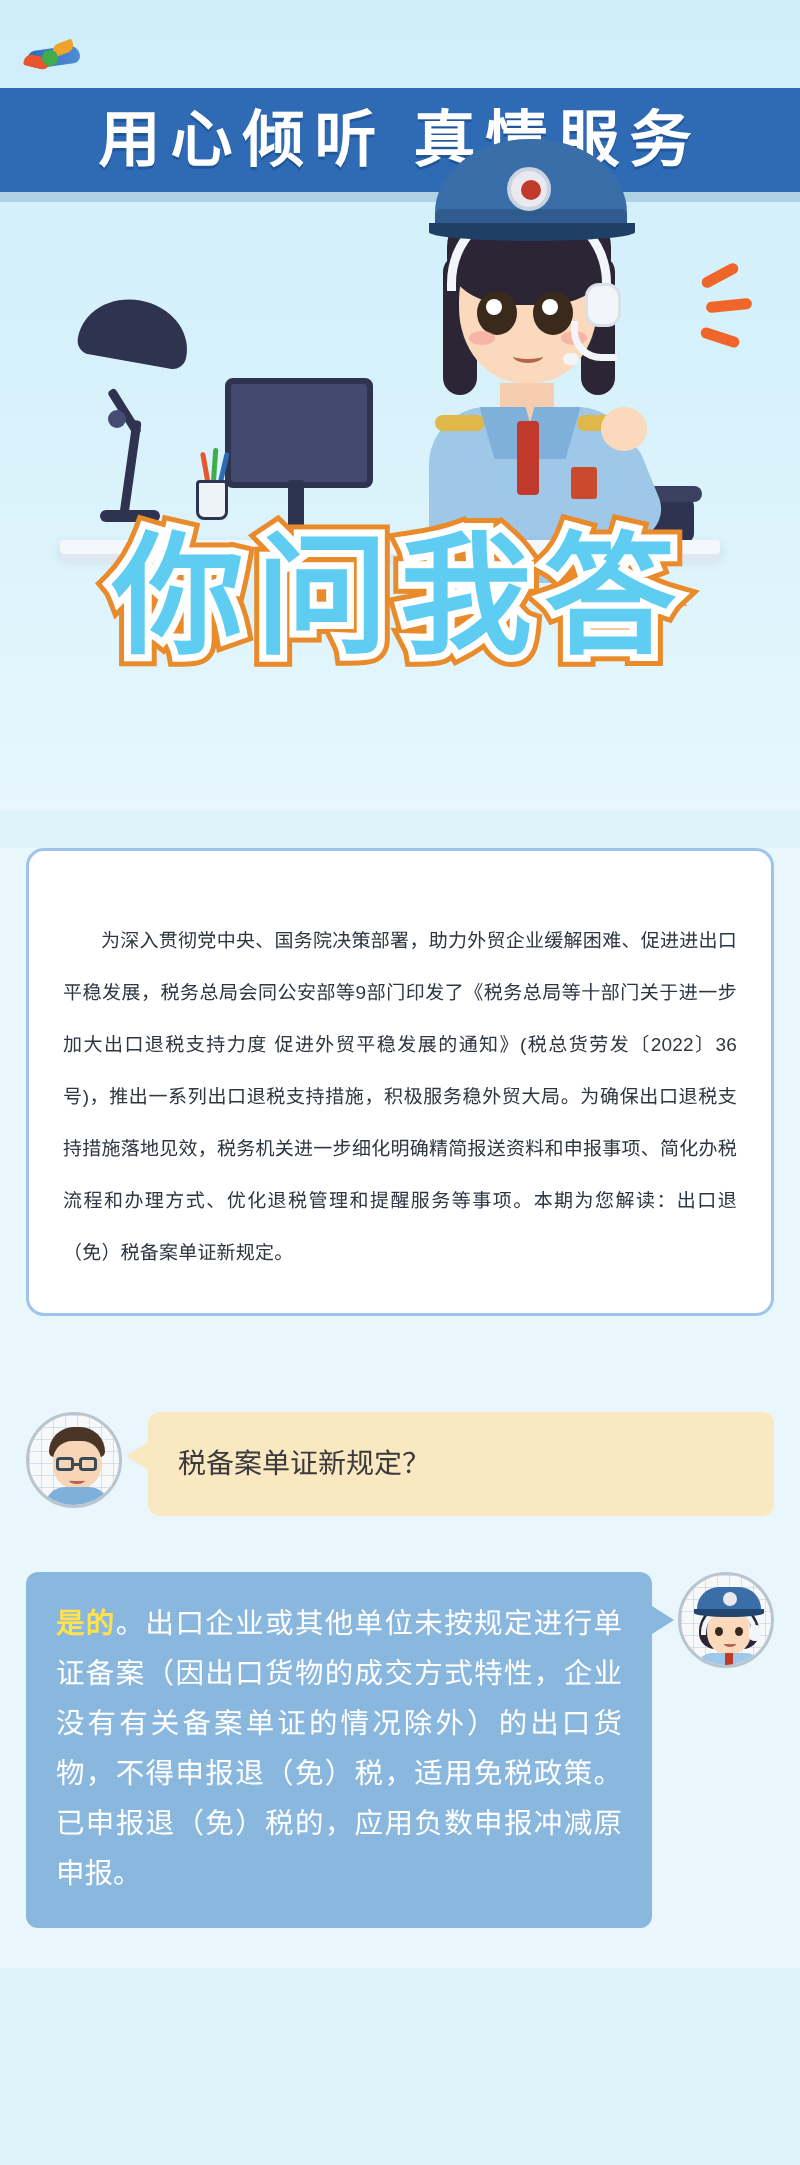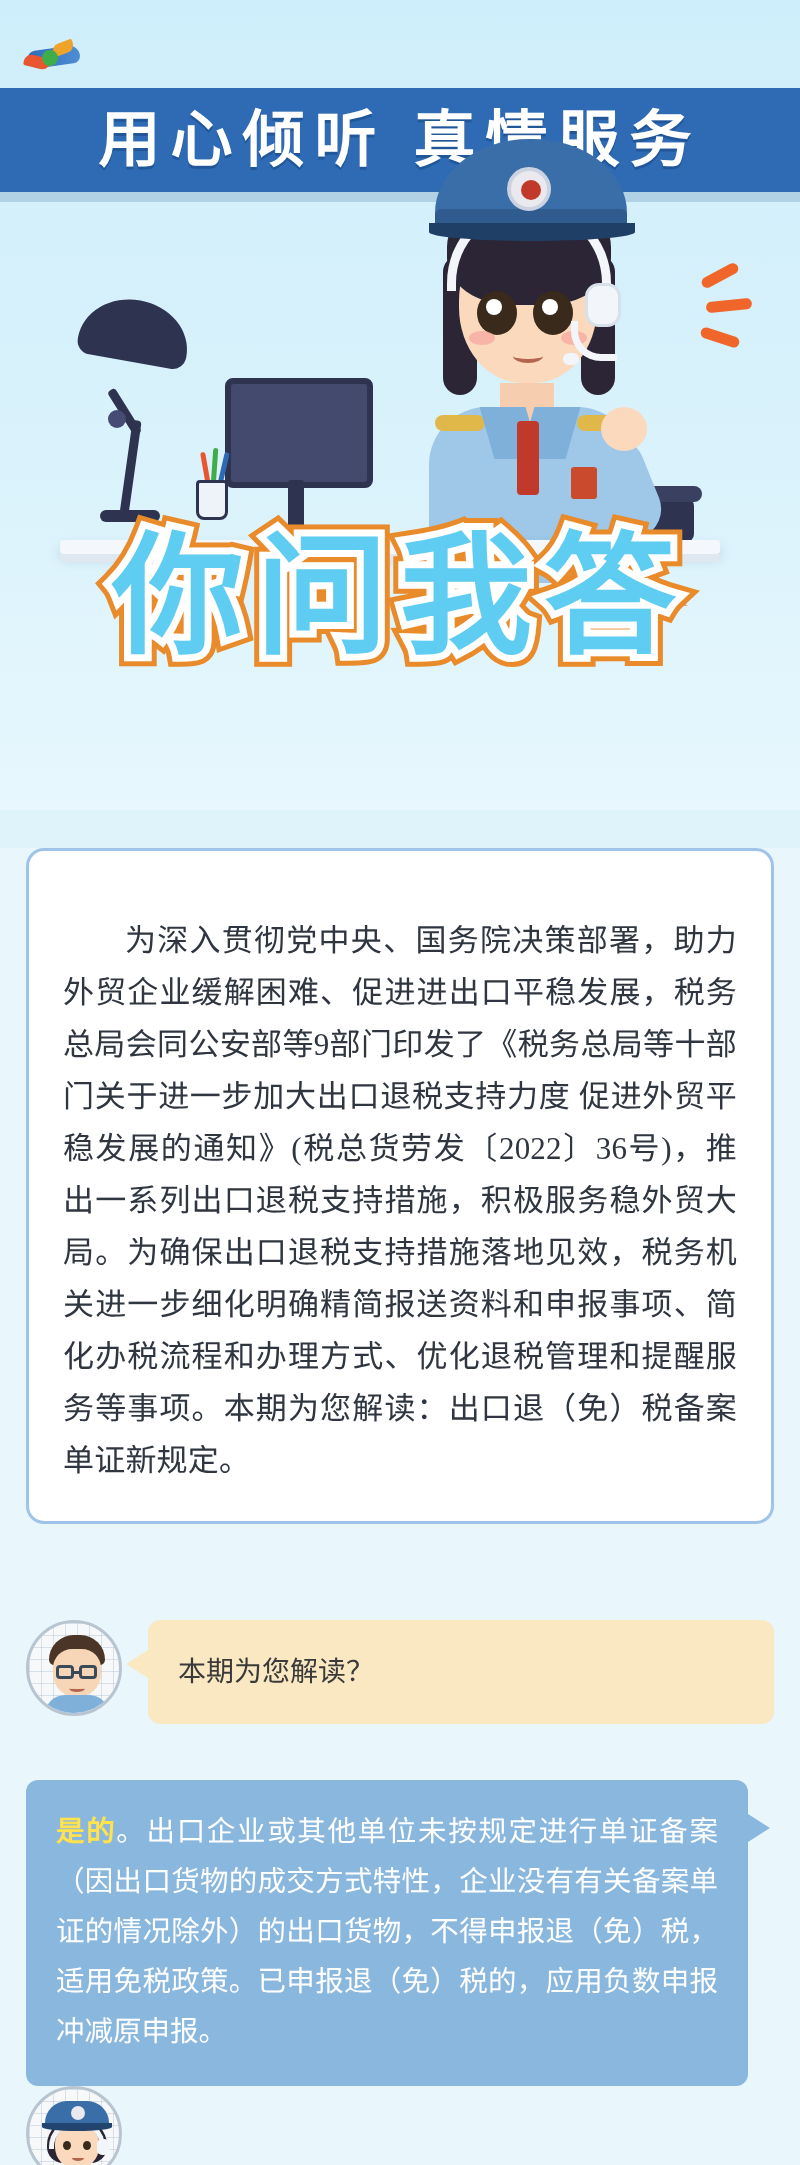--- a/index.html
+++ b/index.html
@@ -248,27 +248,26 @@
     background: #7b8fd4;
     color: #ffffff;
     font-size: 27px;
     font-weight: 700;
     letter-spacing: 1px;
     padding: 15px 26px;
     border-radius: 30px;
     white-space: nowrap;
   }
   .intro-text {
-    font-size: 31px;
+    font-size: 19px;
     line-height: 52px;
     color: #2f3640;
     text-align: justify;
     text-indent: 2em;
     letter-spacing: .2px;
-    font-family: Liberation Serif, serif;
   }
 
   
   .qa-q {
     position: relative;
     margin: 96px 26px 0 26px;
     display: flex;
     align-items: flex-start;
   }
   .avatar {
@@ -333,21 +332,20 @@
     font-size: 28px;
     color: #3a3a3a;
     line-height: 44px;
   }
 
   .qa-a {
     position: relative;
     margin: 56px 26px 0 26px;
     display: flex;
     align-items: flex-start;
-    flex-direction: column;
   }
   .bubble-a {
     position: relative;
     background: #8ab7de;
     border-radius: 12px;
     padding: 26px 30px 30px 30px;
     flex: 1 1 auto;
     margin-right: 26px;
   }
   .bubble-a:after {
@@ -461,21 +459,21 @@
         <div class="grid"></div>
         <div class="hair"></div>
         <div class="face"></div>
         <div class="glasses-l"></div>
         <div class="glasses-r"></div>
         <div class="bridge"></div>
         <div class="mouth"></div>
         <div class="body"></div>
       </div>
       <div class="bubble-q">
-        <span class="txt">本期为您解读？</span>
+        <span class="txt">税备案单证新规定？</span>
       </div>
     </div>
 
     <div class="qa-a">
       <div class="bubble-a">
         <div class="txt"><span class="lead">是的</span><span>。出口企业或其他单位未按规定进行单证备案（因出口货物的成交方式特性，企业没有有关备案单证的情况除外）的出口货物，不得申报退（免）税，适用免税政策。已申报退（免）税的，应用负数申报冲减原申报。</span></div>
       </div>
       <div class="avatar av-girl">
         <div class="grid"></div>
         <div class="hair"></div>

